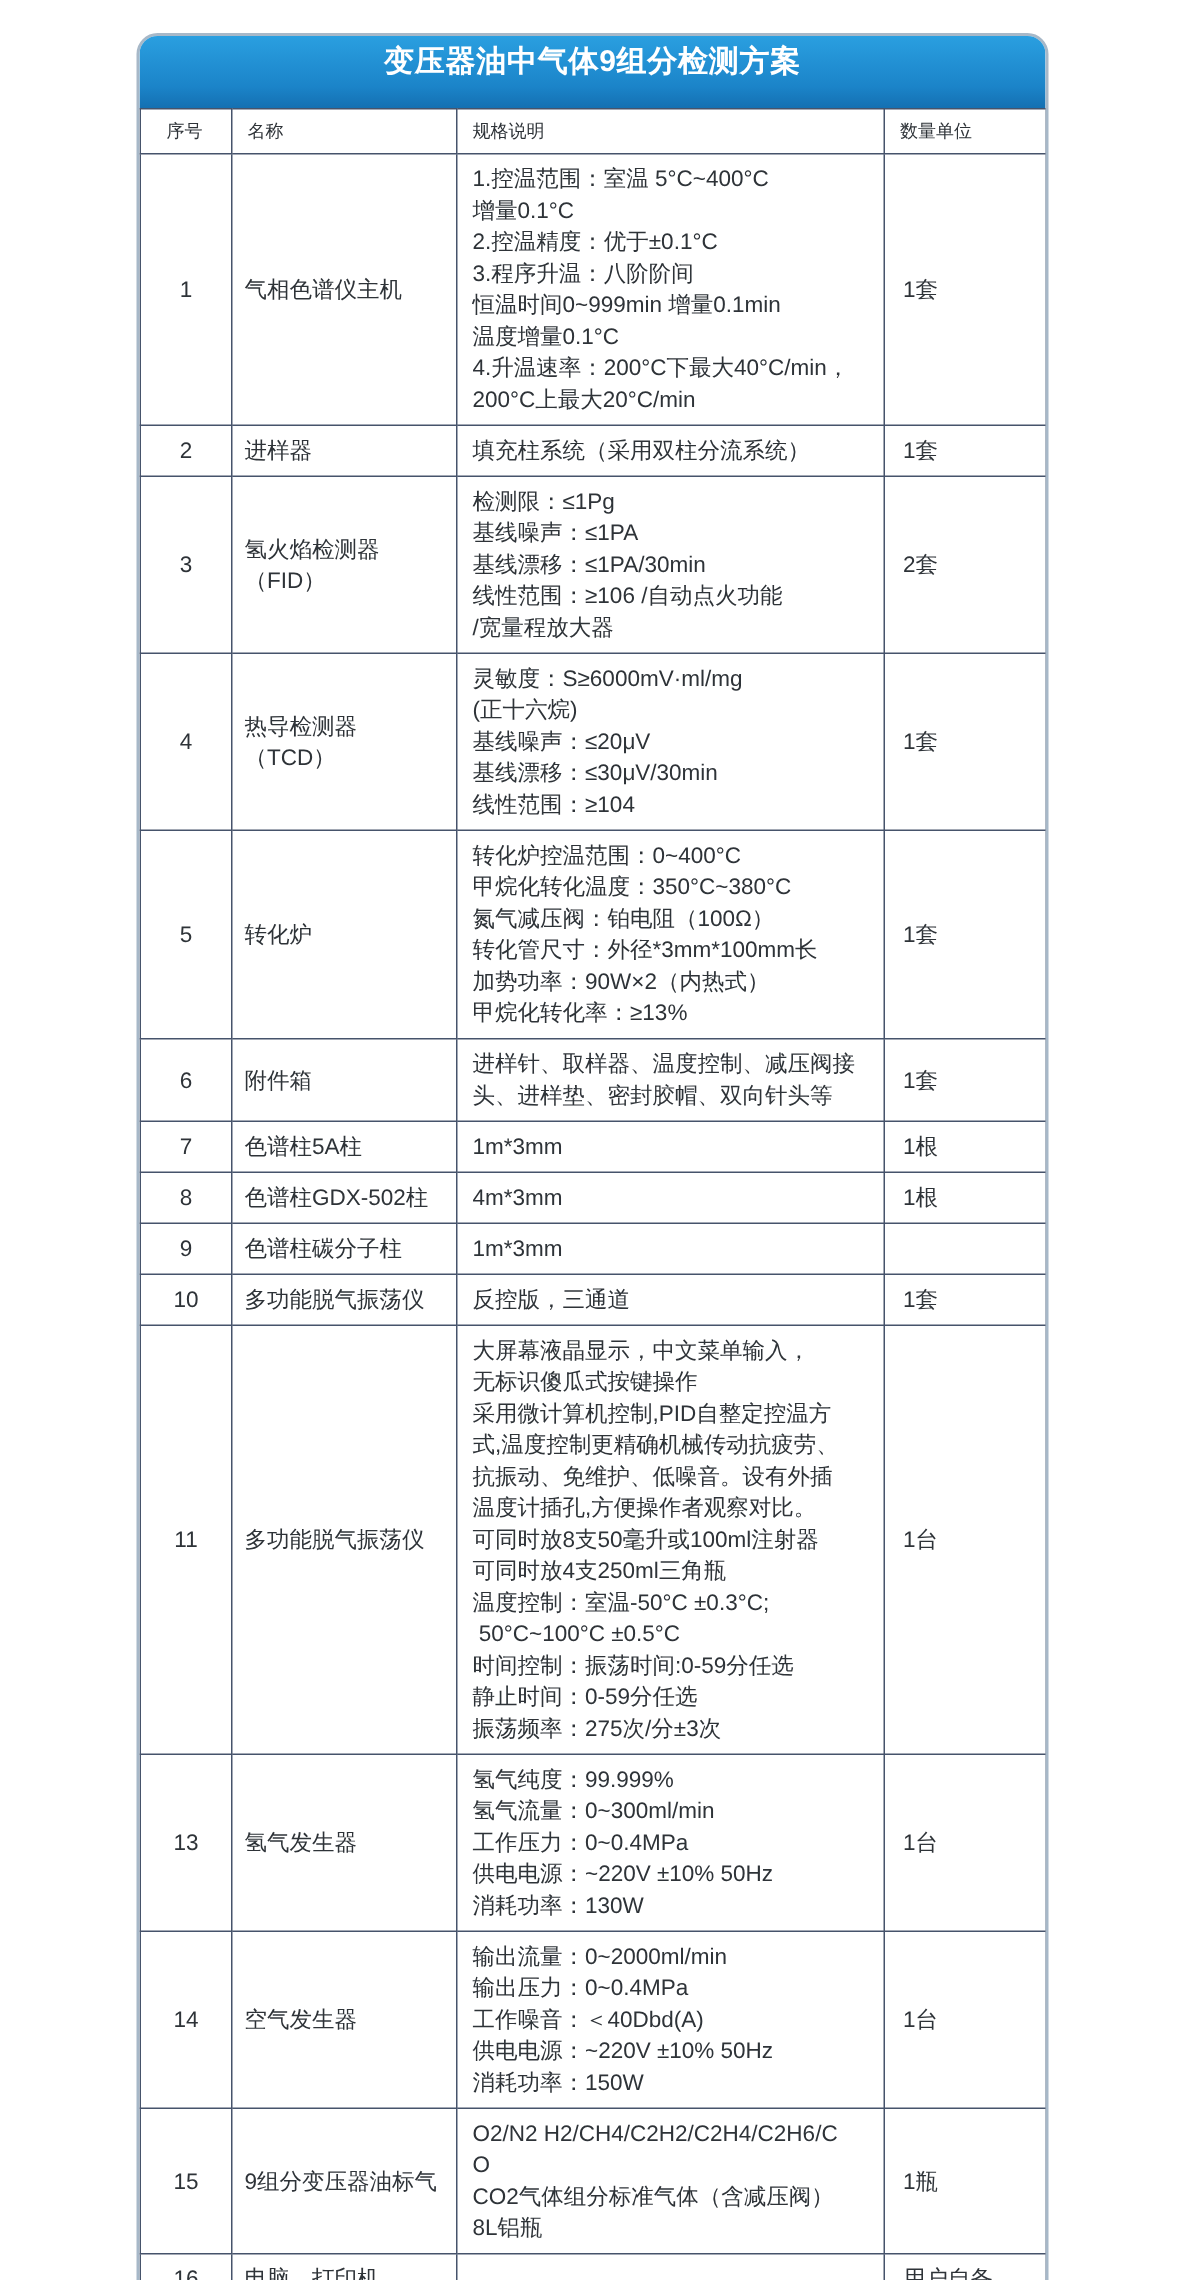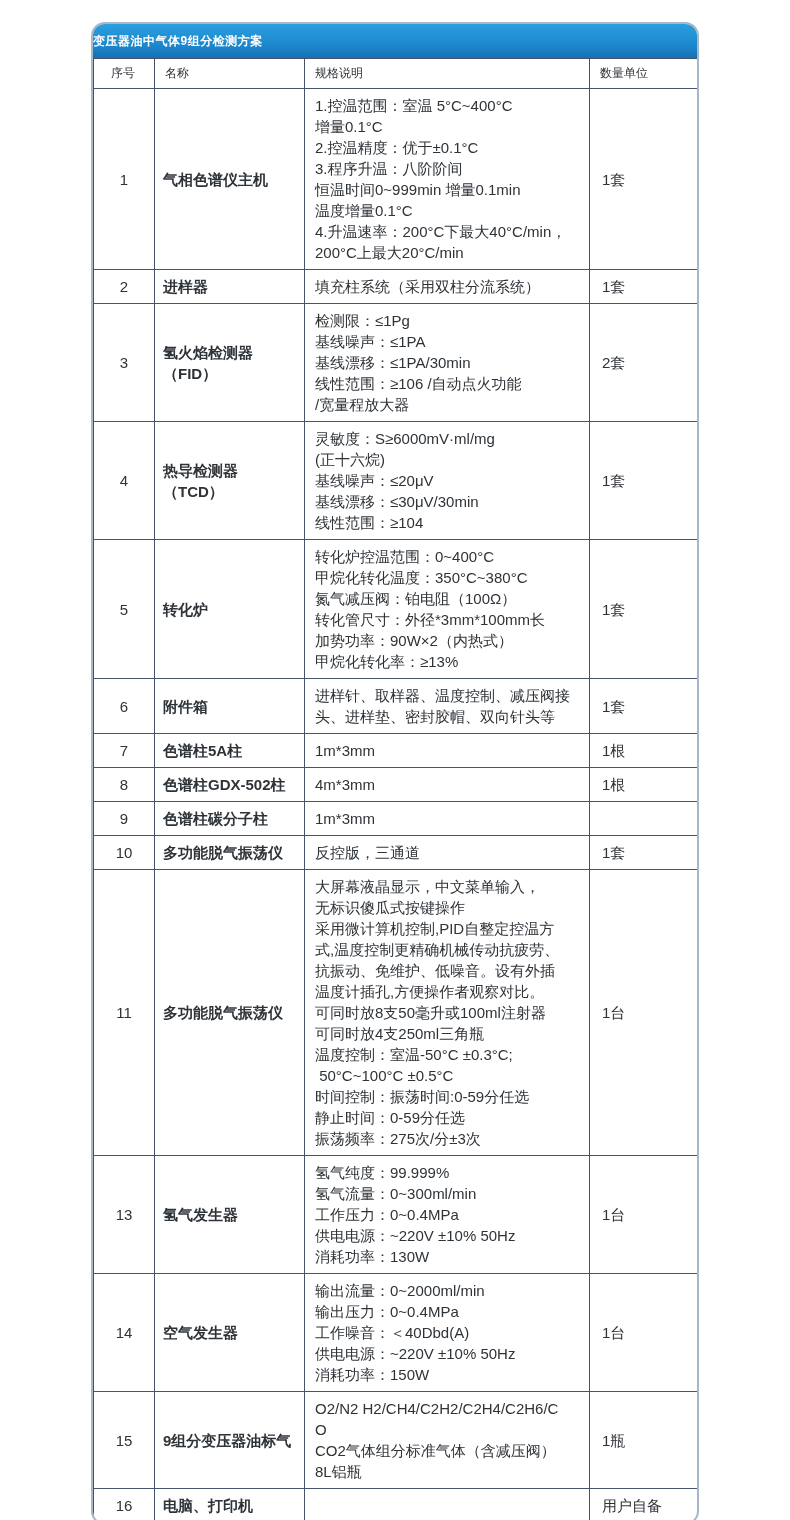--- a/index.html
+++ b/index.html
@@ -18,23 +18,24 @@
   }
   .card {
     width: 604px;
     margin: 0 auto;
     border: 2px solid #a7b8c8;
     border-radius: 14px;
     overflow: hidden;
     background: #ffffff;
   }
   .title-bar {
-    height: 34px;
+    height: 48px;
     line-height: 34px;
-    font-size: 12px;
+    text-align: center;
+    font-size: 20px;
     font-weight: bold;
     color: #ffffff;
     background: linear-gradient(180deg, #2a9fe0 0%, #1b84c9 70%, #1470b2 100%);
     letter-spacing: 0.5px;
   }
   table.spec-table {
     border-collapse: collapse;
     width: 100%;
     table-layout: fixed;
     font-size: 15px;
@@ -48,21 +49,21 @@
   .spec-table th {
     font-weight: normal;
     text-align: left;
     height: 30px;
     padding: 4px 6px 4px 10px;
     font-size: 12px;
     color: #2e3338;
   }
   th.c-no { text-align: center; padding-left: 4px; }
   td.cell-no { text-align: center; line-height: 21px; }
-  td.cell-name { padding-left: 8px; line-height: 21px; overflow: hidden; font-weight: bold; }
+  td.cell-name { padding-left: 8px; line-height: 21px; overflow: hidden; }
   td.cell-spec { padding: 6px 19px 6px 10px; }
   td.cell-qty { padding-left: 12px; line-height: 21px; }
   .spec-line {
     line-height: 21px;
     white-space: pre-wrap;
     word-break: break-all;
   }
 </style>
 </head>
 <body>

